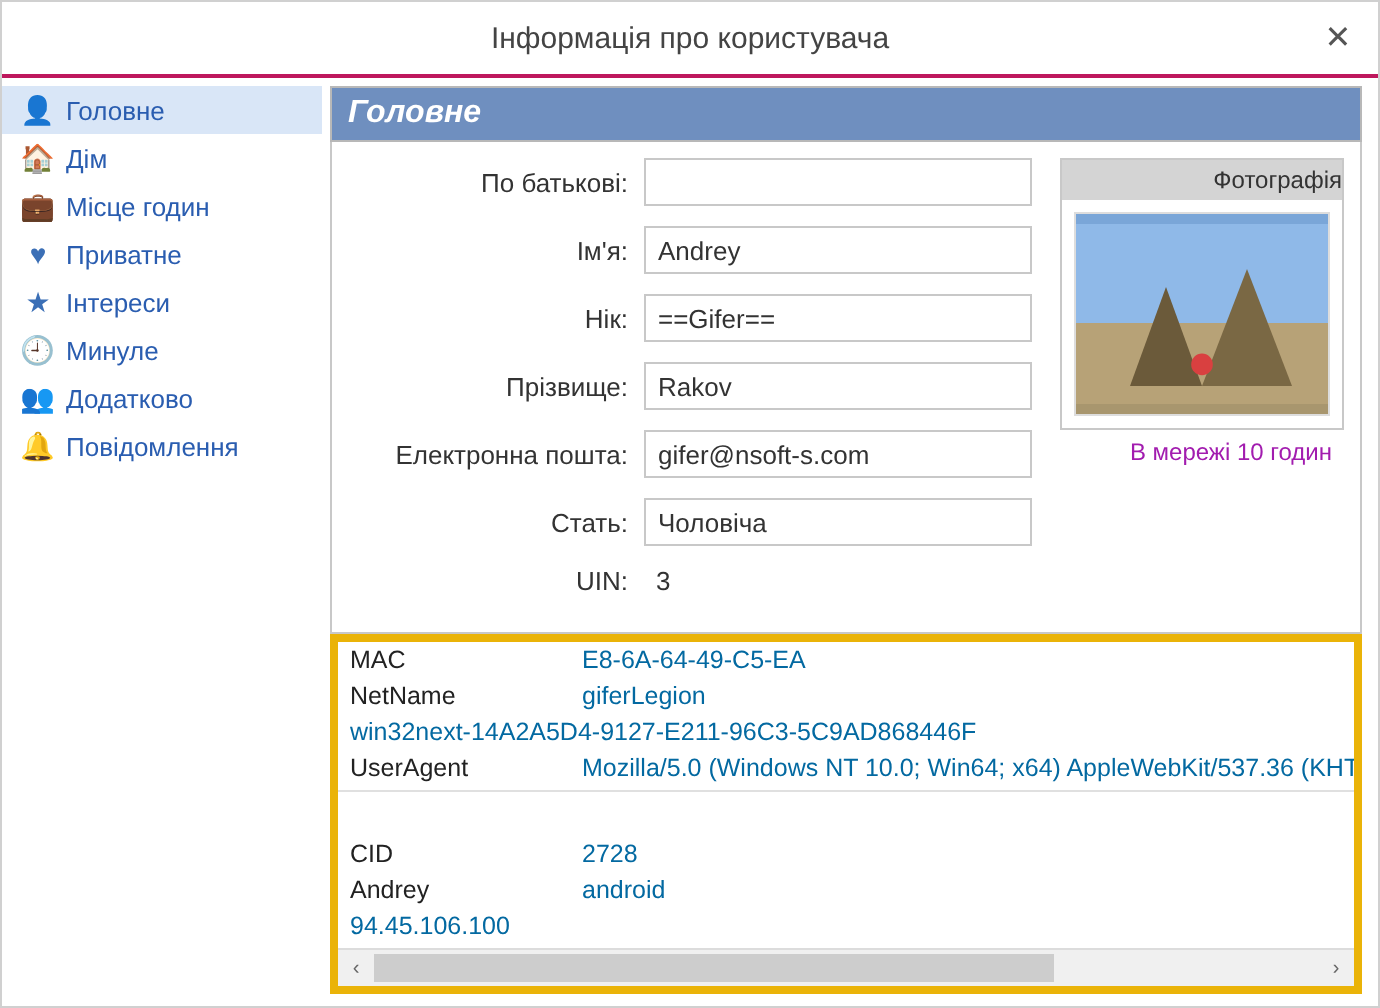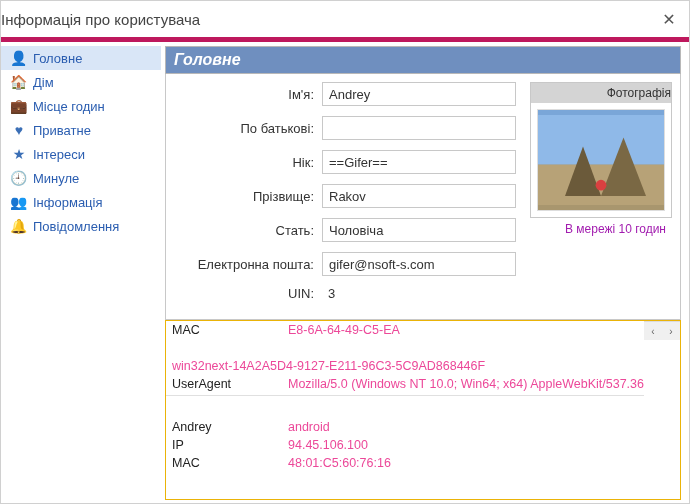--- a/index.html
+++ b/index.html
@@ -1,43 +1,43 @@
 <!DOCTYPE html>
 <html><head>
 <meta charset="utf-8">
 <style>
   html,body{margin:0;padding:0;font-family:"Segoe UI",Arial,sans-serif;font-size:13px;color:#222;background:#fff}
   .window{width:690px;height:504px;position:relative;background:#fff;border:1px solid #d0d0d0;box-sizing:border-box}
-  .titlebar{height:36px;display:flex;align-items:center;justify-content:flex-start;border-bottom:5px solid #be185d;position:relative}
+  .titlebar{height:36px;display:flex;align-items:center;justify-content:center;border-bottom:2px solid #be185d;position:relative}
   .titlebar .title{font-size:15px;color:#444}
   .titlebar .close{position:absolute;right:0;top:0;width:40px;height:36px;display:flex;align-items:center;justify-content:center;font-size:16px;color:#555;cursor:pointer}
   .body{display:flex;height:calc(100% - 36px)}
   .sidebar{width:160px;padding:4px 0;border-right:0}
   .nav-item{display:flex;align-items:center;gap:6px;padding:4px 10px;color:#2a5db0;cursor:pointer;font-size:13px}
   .nav-item.active{background:#d9e6f7}
   .nav-item .ic{width:16px;height:16px;display:inline-flex;align-items:center;justify-content:center;font-size:14px}
   .main{flex:1;padding:4px 8px 8px 4px;display:flex;flex-direction:column;min-width:0}
   .panel-header{background:#6f8fbf;color:#fff;font-style:italic;font-weight:bold;font-size:16px;padding:4px 8px;border:1px solid #b8b8b8}
   .panel{border:1px solid #c8c8c8;border-top:none;padding:8px;display:flex;gap:8px}
   .form{flex:1}
   .row{display:flex;align-items:center;margin-bottom:10px}
   .row .lab{width:140px;text-align:right;padding-right:8px;color:#333;font-size:13px}
   .row input.tx{flex:1;max-width:180px;height:22px;border:1px solid #c8c8c8;padding:0 6px;font-size:13px;color:#333;background:#fff}
   .row .static{padding-left:6px;color:#333}
   .photo-box{width:140px;border:1px solid #c8c8c8}
   .photo-title{background:#d4d4d4;text-align:right;font-size:12px;color:#333;padding:3px 0}
   .photo{margin:6px;height:100px;background:linear-gradient(#7aa6d8 55%, #a8966e 55%);display:flex;align-items:center;justify-content:center;border:1px solid #ddd}
   .photo svg{width:100%;height:100%}
   .status{text-align:right;font-size:12px;color:#a21caf;padding:4px 6px}
-  .details{flex:1;border:1px solid #eab308;overflow:hidden;position:relative;display:flex;flex-direction:row;min-height:0}
+  .details{flex:1;border:4px solid #eab308;overflow:hidden;position:relative;display:flex;flex-direction:column;min-height:0}
   .grid{flex:1;overflow:hidden}
   .grow{display:flex;font-size:12.5px;height:18px;align-items:center}
   .grow.sep{border-top:1px solid #e0e0e0;margin-top:2px;padding-top:2px;height:20px}
   .grow .k{width:110px;padding-left:6px;color:#222}
-  .grow .v{flex:1;padding-left:6px;color:#ec4899;white-space:nowrap;overflow:hidden}
+  .grow .v{flex:1;padding-left:6px;color:#0369a1;white-space:nowrap;overflow:hidden}
   .hscroll{height:18px;background:#f0f0f0;border-top:1px solid #dcdcdc;display:flex;align-items:center}
   .hscroll .btn{width:18px;height:18px;display:flex;align-items:center;justify-content:center;color:#666;font-size:10px;cursor:pointer}
   .hscroll .track{flex:1;height:14px;background:#f0f0f0;position:relative}
   .hscroll .thumb{position:absolute;left:0;top:0;width:72%;height:14px;background:#cdcdcd}
 </style>
 </head>
 <body>
 
 <div class="window">
   <div class="titlebar">
@@ -67,54 +67,54 @@
         <div class="nav-item">
           <span class="ic" style="color: rgb(59, 111, 182);">★</span>
           <span>Інтереси</span>
         </div>
         <div class="nav-item">
           <span class="ic" style="color: rgb(138, 138, 138);">🕘</span>
           <span>Минуле</span>
         </div>
         <div class="nav-item">
           <span class="ic" style="color: rgb(208, 96, 48);">👥</span>
-          <span>Інформація</span>
+          <span>Додатково</span>
         </div>
         <div class="nav-item">
           <span class="ic" style="color: rgb(59, 111, 182);">🔔</span>
           <span>Повідомлення</span>
         </div>
       </div>
     <div class="main">
       <div class="panel-header">Головне</div>
       <div class="panel">
         <div class="form">
           <div class="row">
+              <div class="lab">По батькові:</div>
+              <input class="tx" value="" style="">
+            </div>
+          <div class="row">
               <div class="lab">Ім'я:</div>
               <input class="tx" value="Andrey" style="">
-            </div>
-          <div class="row">
-              <div class="lab">По батькові:</div>
-              <input class="tx" value="" style="">
             </div>
           <div class="row">
               <div class="lab">Нік:</div>
               <input class="tx" value="==Gifer==" style="">
             </div>
           <div class="row">
               <div class="lab">Прізвище:</div>
               <input class="tx" value="Rakov" style="">
             </div>
           <div class="row">
+              <div class="lab">Електронна пошта:</div>
+              <input class="tx" value="gifer@nsoft-s.com" style="">
+            </div>
+          <div class="row">
               <div class="lab">Стать:</div>
               <input class="tx" value="Чоловіча" style="">
-            </div>
-          <div class="row">
-              <div class="lab">Електронна пошта:</div>
-              <input class="tx" value="gifer@nsoft-s.com" style="">
             </div>
           <div class="row">
               <div class="lab">UIN:</div>
               <div class="static">3</div>
             </div>
         </div>
         <div>
           <div class="photo-box">
             <div class="photo-title">Фотографія</div>
             <div class="photo">
@@ -130,35 +130,40 @@
           <div class="status">В мережі 10 годин</div>
         </div>
       </div>
       <div class="details">
         <div class="grid" id="grid">
             <div class="grow">
               <div class="k">MAC</div>
               <div class="v">E8-6A-64-49-C5-EA</div>
             </div>
             <div class="grow">
+              <div class="k">NetName</div>
+              <div class="v">giferLegion</div>
             </div>
             <div class="grow">
               <div class="v">win32next-14A2A5D4-9127-E211-96C3-5C9AD868446F</div>
             </div>
             <div class="grow">
               <div class="k">UserAgent</div>
               <div class="v">Mozilla/5.0 (Windows NT 10.0; Win64; x64) AppleWebKit/537.36 (KHTM…</div>
             </div>
             <div class="grow sep"></div>
             <div class="grow">
+              <div class="k">CID</div>
+              <div class="v">2728</div>
+            </div>
+            <div class="grow">
               <div class="k">Andrey</div>
               <div class="v">android</div>
             </div>
             <div class="grow">
-              <div class="k">IP</div>
               <div class="v">94.45.106.100</div>
             </div>
             <div class="grow">
               <div class="k">MAC</div>
               <div class="v">48:01:C5:60:76:16</div>
             </div>
           </div>
         <div class="hscroll">
           <div class="btn">
               <span>‹</span>

